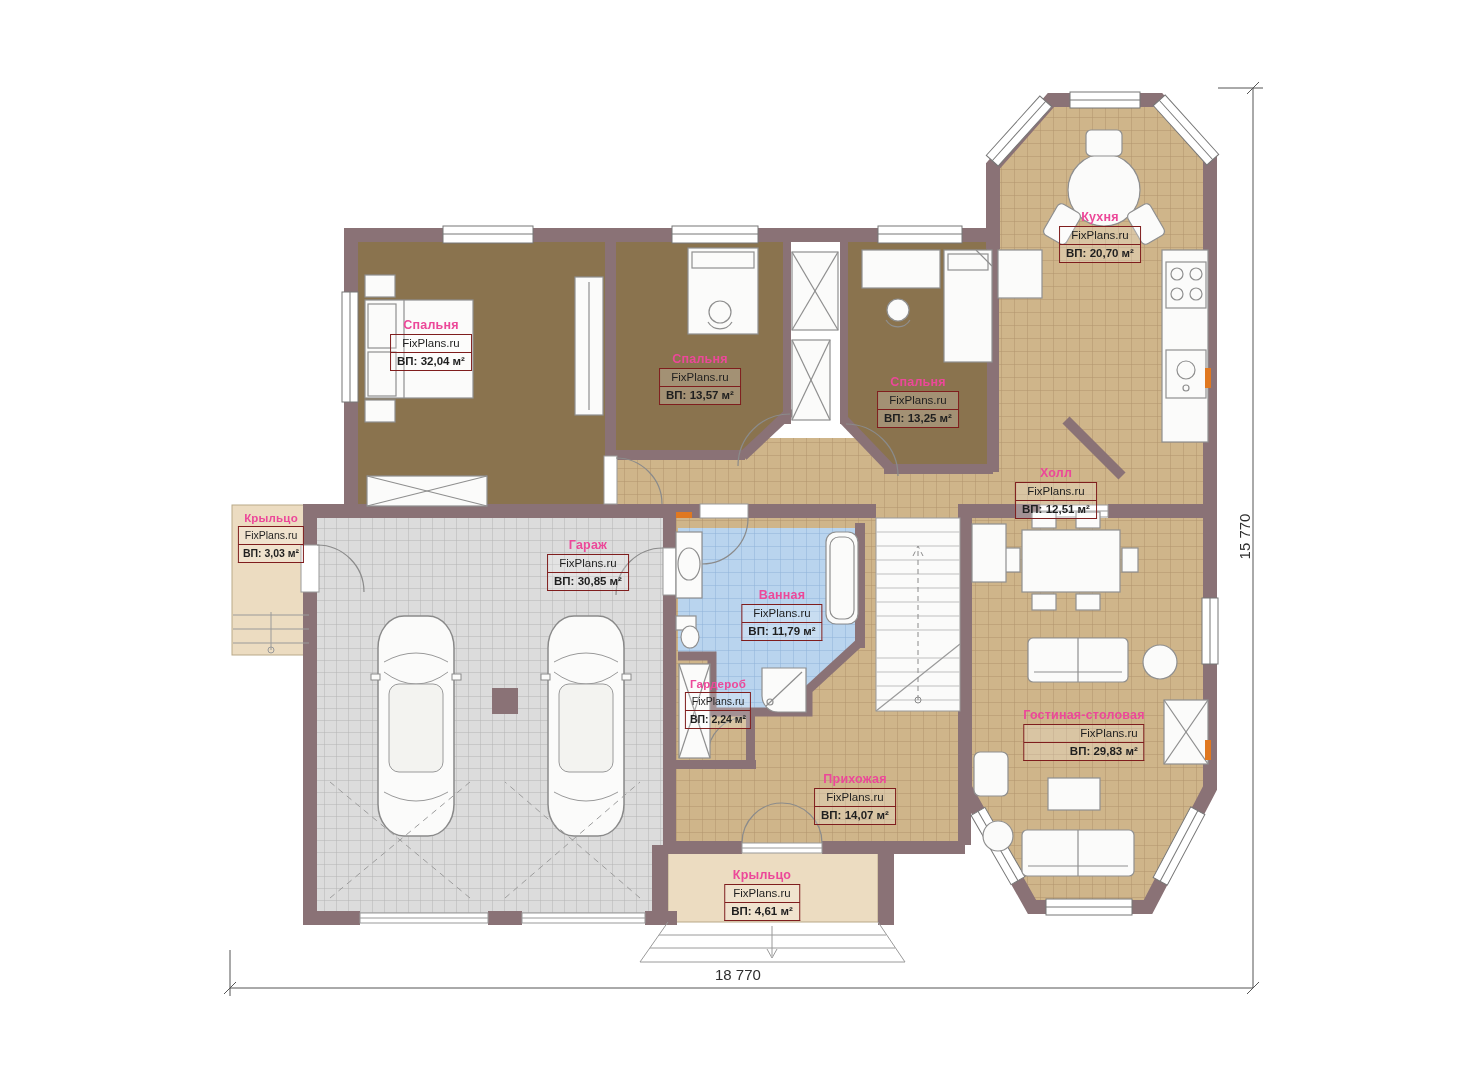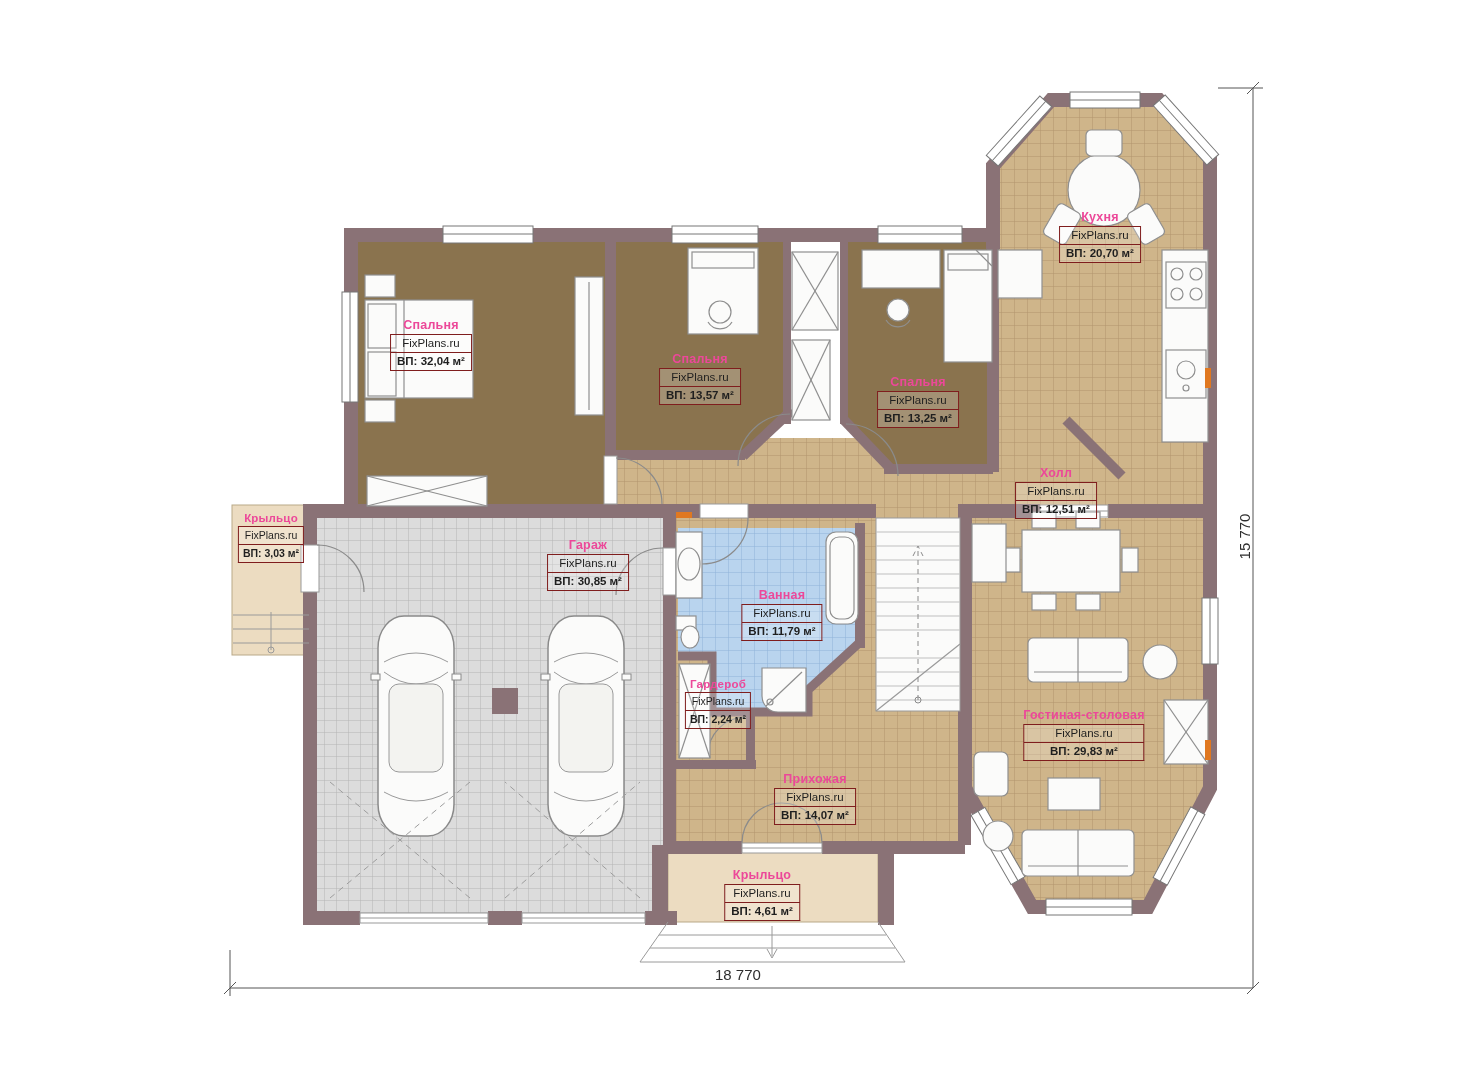--- a/index.html
+++ b/index.html
@@ -411,26 +411,26 @@
   <div class="room-label" style="left:782px;top:588px;">
     <div class="room-name">Ванная</div>
     <span class="room-box">FixPlans.ru</span>
     <span class="room-box area">ВП: 11,79 м²</span>
   </div>
   <div class="room-label small" style="left:718px;top:678px;">
     <div class="room-name">Гардероб</div>
     <span class="room-box">FixPlans.ru</span>
     <span class="room-box area">ВП: 2,24 м²</span>
   </div>
-  <div class="room-label" style="left:815px;top:772px;">
+  <div class="room-label" style="left:839px;top:772px;padding-left:32px;">
     <div class="room-name">Прихожая</div>
     <span class="room-box">FixPlans.ru</span>
     <span class="room-box area">ВП: 14,07 м²</span>
   </div>
-  <div class="room-label" style="left:1084px;top:708px;">
+  <div class="room-label" style="left:1084px;top:708px;text-align:right;">
     <div class="room-name">Гостиная-столовая</div>
     <span class="room-box">FixPlans.ru</span>
     <span class="room-box area">ВП: 29,83 м²</span>
   </div>
   <div class="room-label" style="left:762px;top:868px;">
     <div class="room-name">Крыльцо</div>
     <span class="room-box">FixPlans.ru</span>
     <span class="room-box area">ВП: 4,61 м²</span>
   </div>
 

